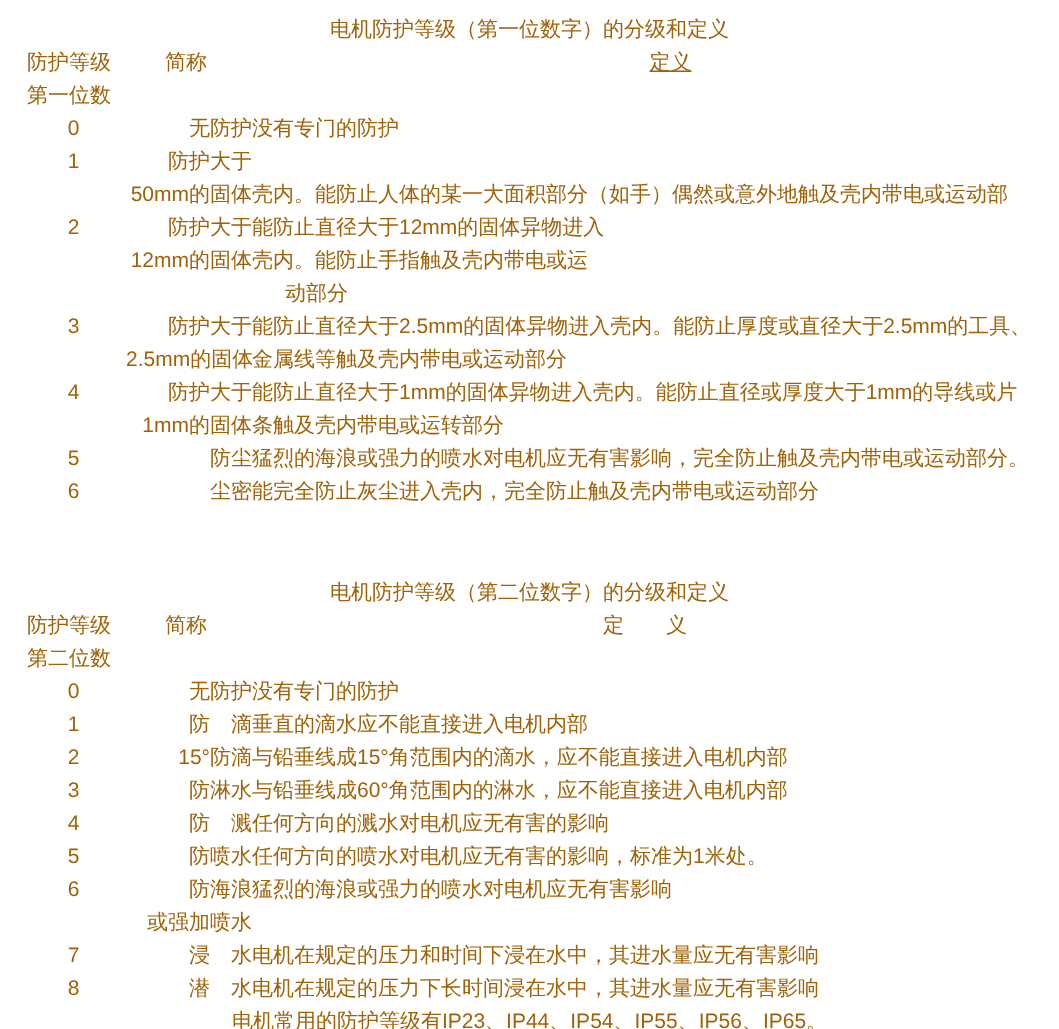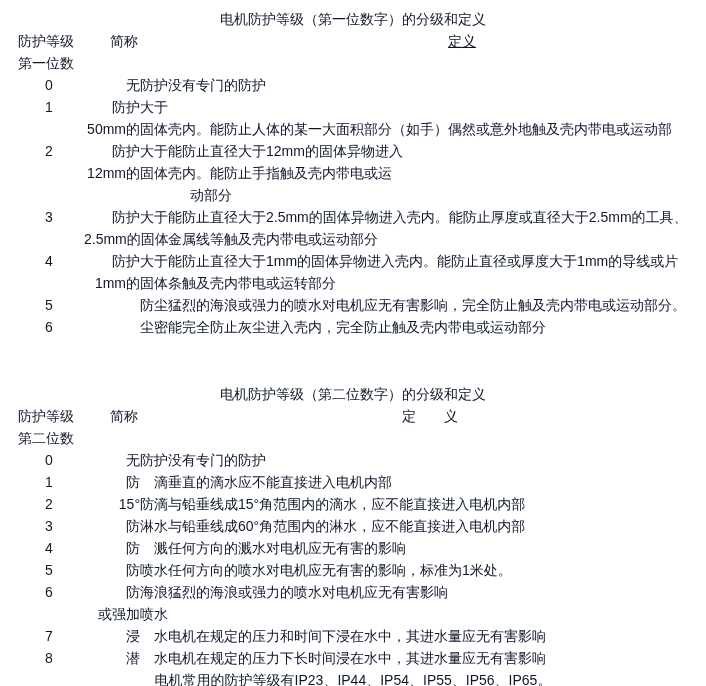--- a/index.html
+++ b/index.html
@@ -2,33 +2,33 @@
 <html><head>
 <meta charset="utf-8">
 <style>
   html, body { margin: 0; padding: 0; }
   body { background: #ffffff; }
   .page {
     position: relative;
     width: 706px;
     height: 686px;
     background: #ffffff;
-    color: #0f172a;
+    color: #a16207;
     font-family: "Liberation Sans", sans-serif;
     font-size: 14px;
     overflow: hidden;
   }
   .tbl { position: absolute; left: 0; width: 100%; }
   .tbl-first  { top: 8px; }
   .tbl-second { top: 383px; }
   .line { position: relative; height: 22px; line-height: 22px; white-space: nowrap; }
   .title-line { text-align: center; }
   .h-level { position: absolute; left: 18px; }
   .h-name  { position: absolute; left: 110px; }
-  .h-def-1 { position: absolute; left: 448px; text-decoration: underline; }
+  .h-def-1 { position: absolute; left: 433px; text-decoration: underline; }
   .h-def-2 { position: absolute; left: 402px; }
   .cell-level { position: absolute; left: 18px; width: 62px; text-align: center; }
   .cell-name  { position: absolute; left: 84px; width: 84px; text-align: right; }
   .cell-def   { position: absolute; left: 168px; }
   .cell-def.indent { left: 190px; }
   .footer-line { text-align: center; }
 </style>
 </head>
 <body>
 

